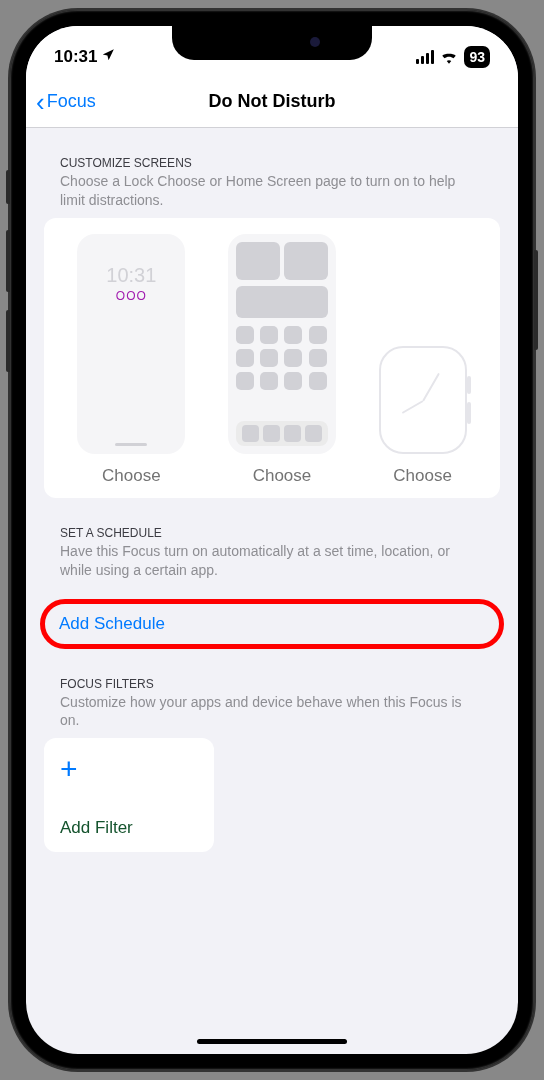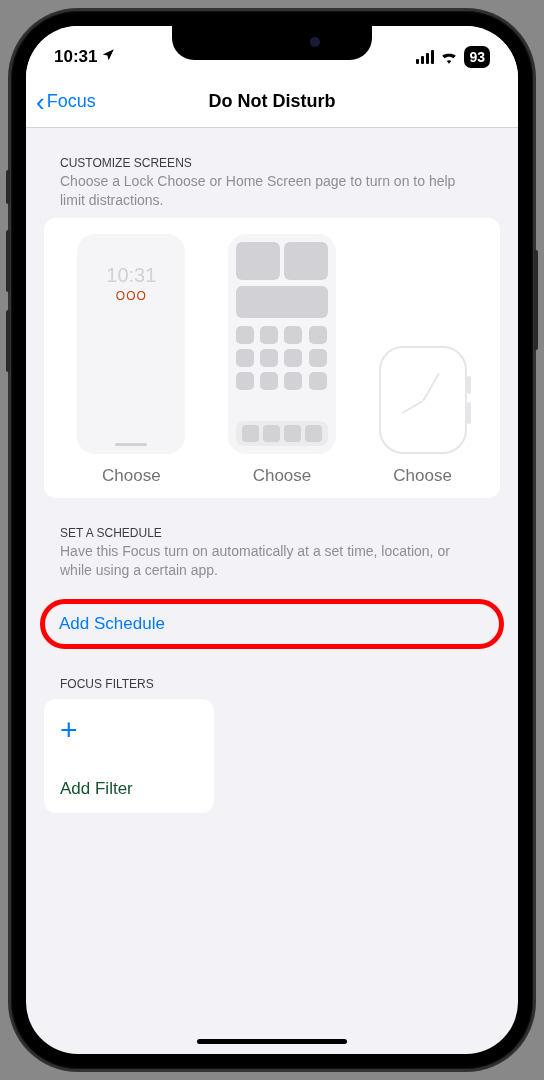--- a/index.html
+++ b/index.html
@@ -194,21 +194,21 @@
       padding-top: 30px;
     }
     
     .lock-time {
       color: #d1d1d6;
       font-size: 20px;
       font-weight: 400;
     }
     
     .lock-circles {
-      color: #c2410c;
+      color: #a21caf;
       font-size: 12px;
       letter-spacing: 1px;
       margin-top: 2px;
     }
     
     .lock-bar {
       position: absolute;
       bottom: 8px;
       left: 50%;
       transform: translateX(-50%);
@@ -499,20 +499,21 @@
       </div>
 
       <div class="highlight-ring">
         <div class="list-item" style="padding:0;background:transparent">
           <span>Add Schedule</span>
         </div>
       </div>
 
       <div class="section-header">
         <div class="section-title">FOCUS FILTERS</div>
+        <div class="section-desc">Customize how your apps and device behave when this Focus is on.</div>
       </div>
 
       <div class="filter-card">
         <div class="plus-icon">+</div>
         <div class="filter-label">Add Filter</div>
       </div>
 
     </div>
 
     <div class="home-indicator"></div>

